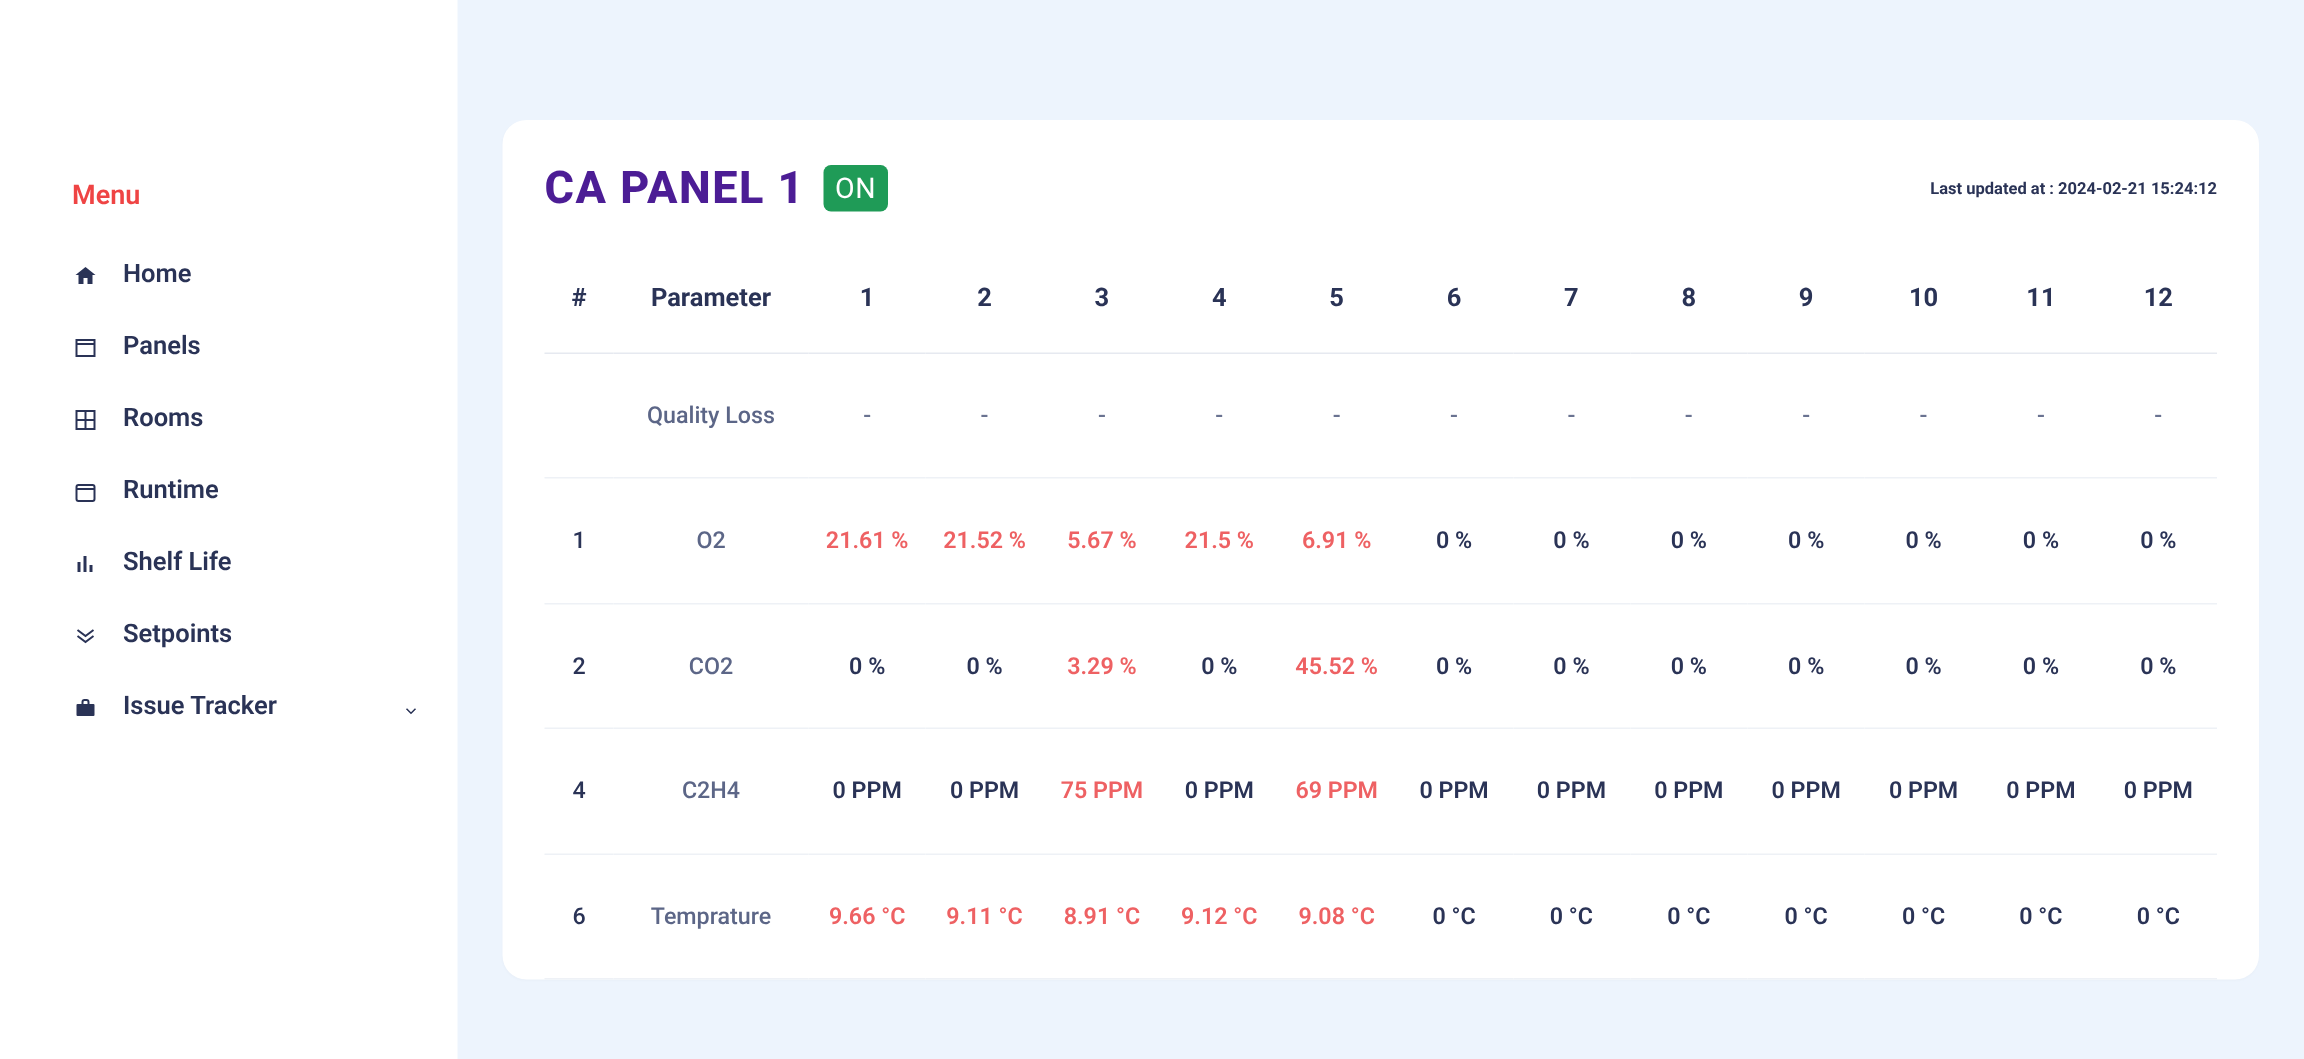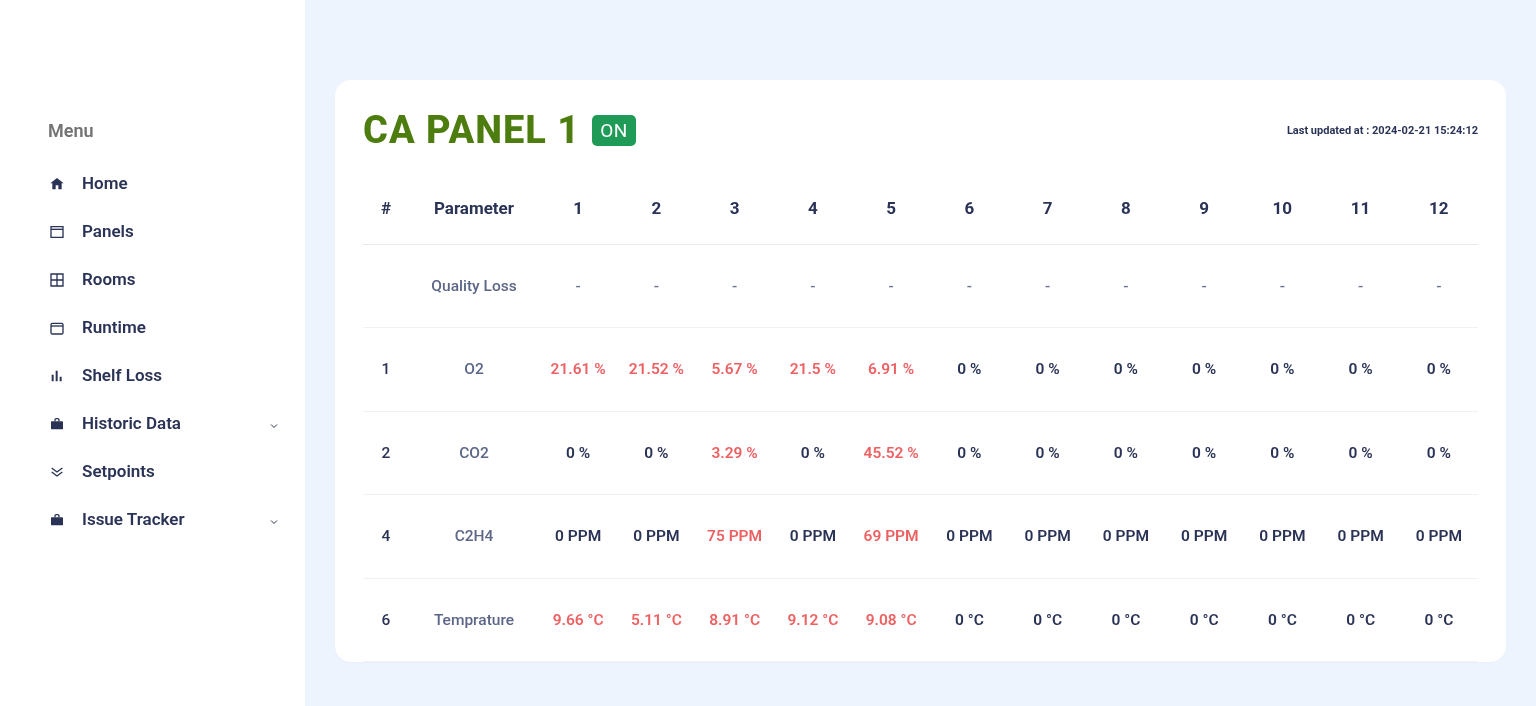--- a/index.html
+++ b/index.html
@@ -21,21 +21,21 @@
   
   .sidebar {
     width: 305px;
     background: #ffffff;
     padding: 0 0 20px 0;
     flex-shrink: 0;
     overflow-y: auto;
   }
   .sidebar-spacer-top { height: 120px; }
   .menu-heading {
-    color: #737373;
+    color: #ef4444;
     font-size: 18px;
     font-weight: 600;
     padding: 0 0 18px 48px;
   }
   .nav-item {
     display: flex;
     align-items: flex-end;
     padding: 14px 24px 14px 48px;
     color: #2a3356;
     font-weight: 600;
@@ -79,24 +79,24 @@
     align-items: center;
     justify-content: space-between;
     margin-bottom: 28px;
   }
   .card-title-wrap {
     display: flex;
     align-items: center;
     gap: 12px;
   }
   .card-title {
-    font-size: 38px;
+    font-size: 30px;
     font-weight: 800;
     letter-spacing: 1px;
-    color: #4d7c0f;
+    color: #4c1d95;
   }
   .badge {
     background: #1f9b57;
     color: #fff;
     font-weight: 400;
     font-size: 19px;
     border-radius: 5px;
     padding: 4px 8px;
     letter-spacing: 0.5px;
   }
@@ -189,37 +189,23 @@
       <span class="nav-label">Runtime</span>
     </div>
 
 
     <div class="nav-item">
       <span class="nav-icon">
         <svg viewBox="0 0 24 24">
             <path d="M4 20V10h3v10zM10 20V4h3v16zM16 20v-7h3v7z"></path>
           </svg>
       </span>
-      <span class="nav-label">Shelf Loss</span>
-    </div>
-
-    <div class="nav-item">
-      <span class="nav-icon">
-        <svg viewBox="0 0 24 24">
-            <rect x="3" y="8" width="18" height="12" rx="1" fill="currentColor"></rect>
-            <path d="M9 8V6a2 2 0 0 1 2-2h2a2 2 0 0 1 2 2v2" fill="none" stroke="currentColor" stroke-width="2"></path>
-          </svg>
-      </span>
-      <span class="nav-label">Historic Data</span>
-      <span class="nav-chevron">
-        <svg viewBox="0 0 24 24">
-            <polyline points="6 9 12 15 18 9"></polyline>
-          </svg>
-      </span>
-    </div>
+      <span class="nav-label">Shelf Life</span>
+    </div>
+
 
 
     <div class="nav-item">
       <span class="nav-icon">
         <svg viewBox="0 0 24 24">
             <path d="M4 6l8 6 8-6M4 12l8 6 8-6" fill="none" stroke="currentColor" stroke-width="2"></path>
           </svg>
       </span>
       <span class="nav-label">Setpoints</span>
     </div>
@@ -332,21 +318,21 @@
               <td>0 PPM</td>
               <td>0 PPM</td>
               <td>0 PPM</td>
               <td>0 PPM</td>
               <td>0 PPM</td>
             </tr>
             <tr>
               <td class="row-idx">6</td>
               <td class="param-name">Temprature</td>
               <td class="alert">9.66 °C</td>
-              <td class="alert">5.11 °C</td>
+              <td class="alert">9.11 °C</td>
               <td class="alert">8.91 °C</td>
               <td class="alert">9.12 °C</td>
               <td class="alert">9.08 °C</td>
               <td>0 °C</td>
               <td>0 °C</td>
               <td>0 °C</td>
               <td>0 °C</td>
               <td>0 °C</td>
               <td>0 °C</td>
               <td>0 °C</td>

